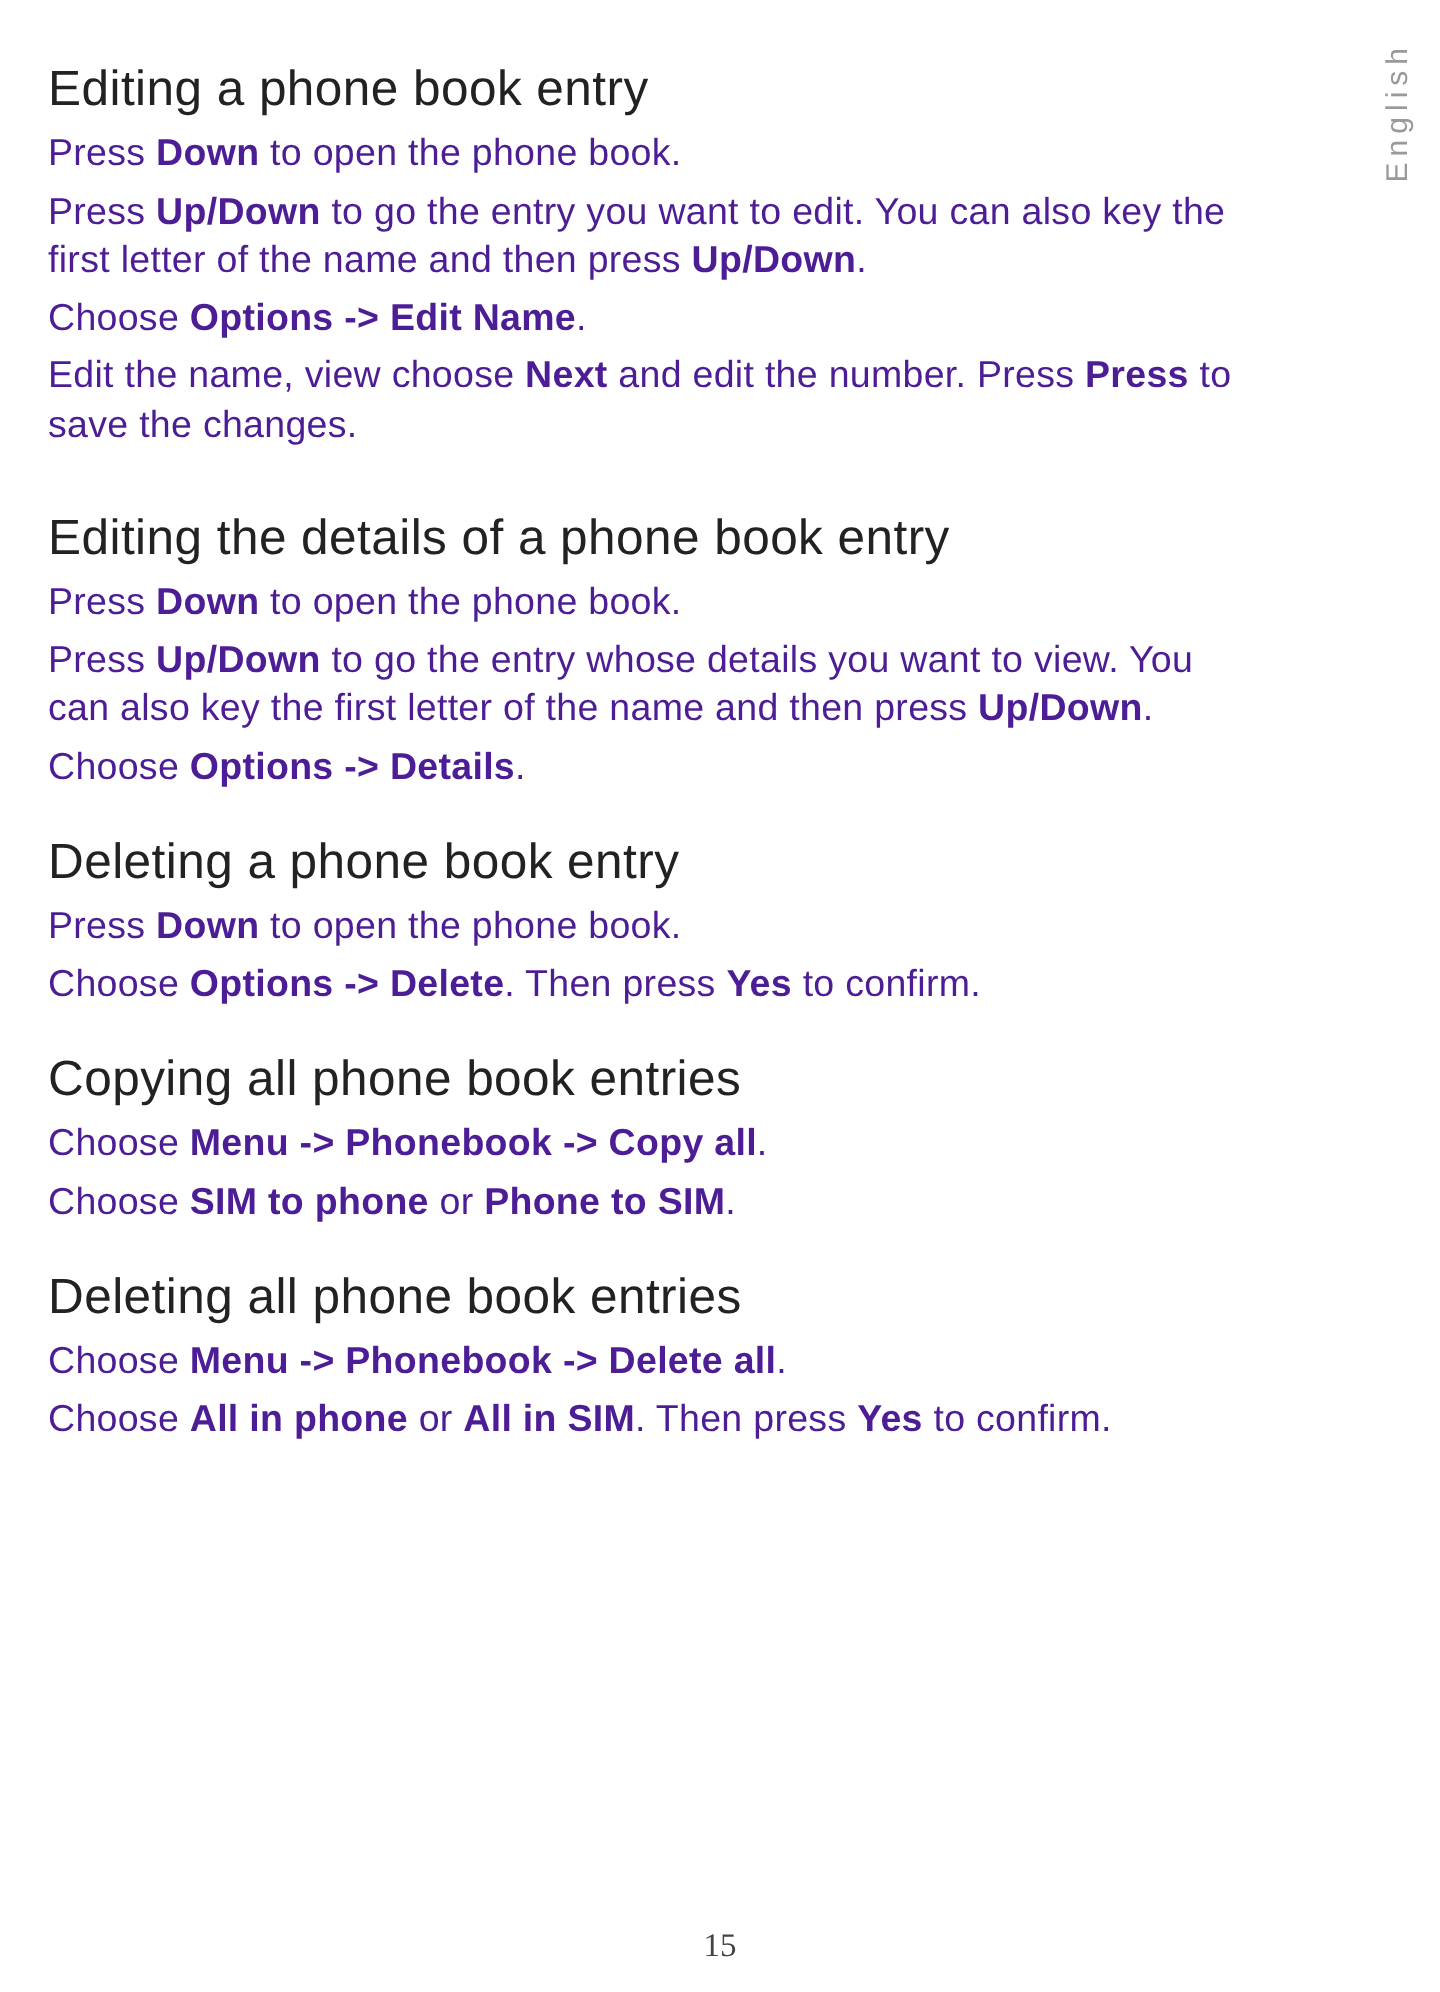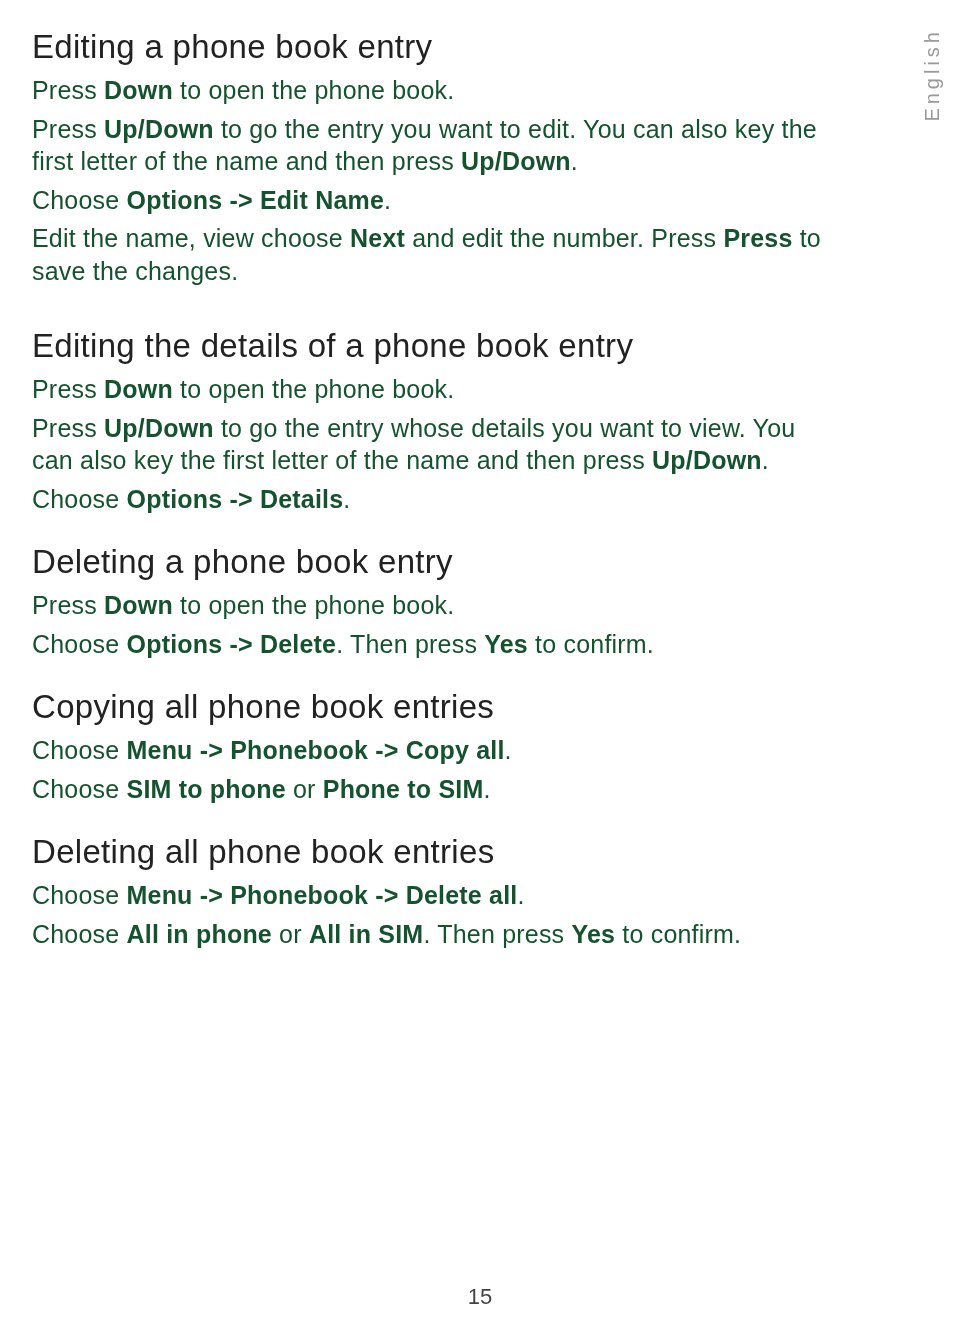--- a/index.html
+++ b/index.html
@@ -25,41 +25,43 @@
       font-size: 20px;
       letter-spacing: 4px;
       color: #999999;
     }
     h2 {
       font-size: 33px;
       font-weight: normal;
       color: #222222;
       margin-bottom: 8px;
       letter-spacing: 0.3px;
+      margin-top: 12px;
     }
     p {
       font-size: 25px;
       line-height: 1.3;
       margin-bottom: 6px;
-      color: #14532d;
+      color: #4c1d95;
       letter-spacing: 0.2px;
     }
     .section {
       margin-bottom: 28px;
     }
     .section:first-of-type {
       margin-bottom: 40px;
     }
     .page-number {
       position: absolute;
       bottom: 18px;
       left: 50%;
       transform: translateX(-50%);
       font-size: 22px;
       color: #444444;
+      font-family: Liberation Serif, serif;
     }
     .bold {
       font-weight: bold;
     }
     .content-area {
       max-width: 790px;
     }
   </style>
 </head>
 <body>

